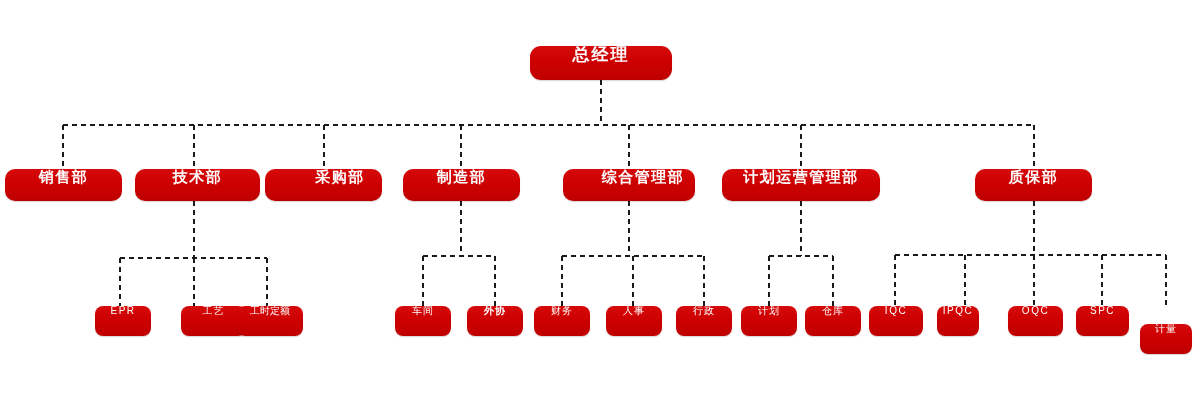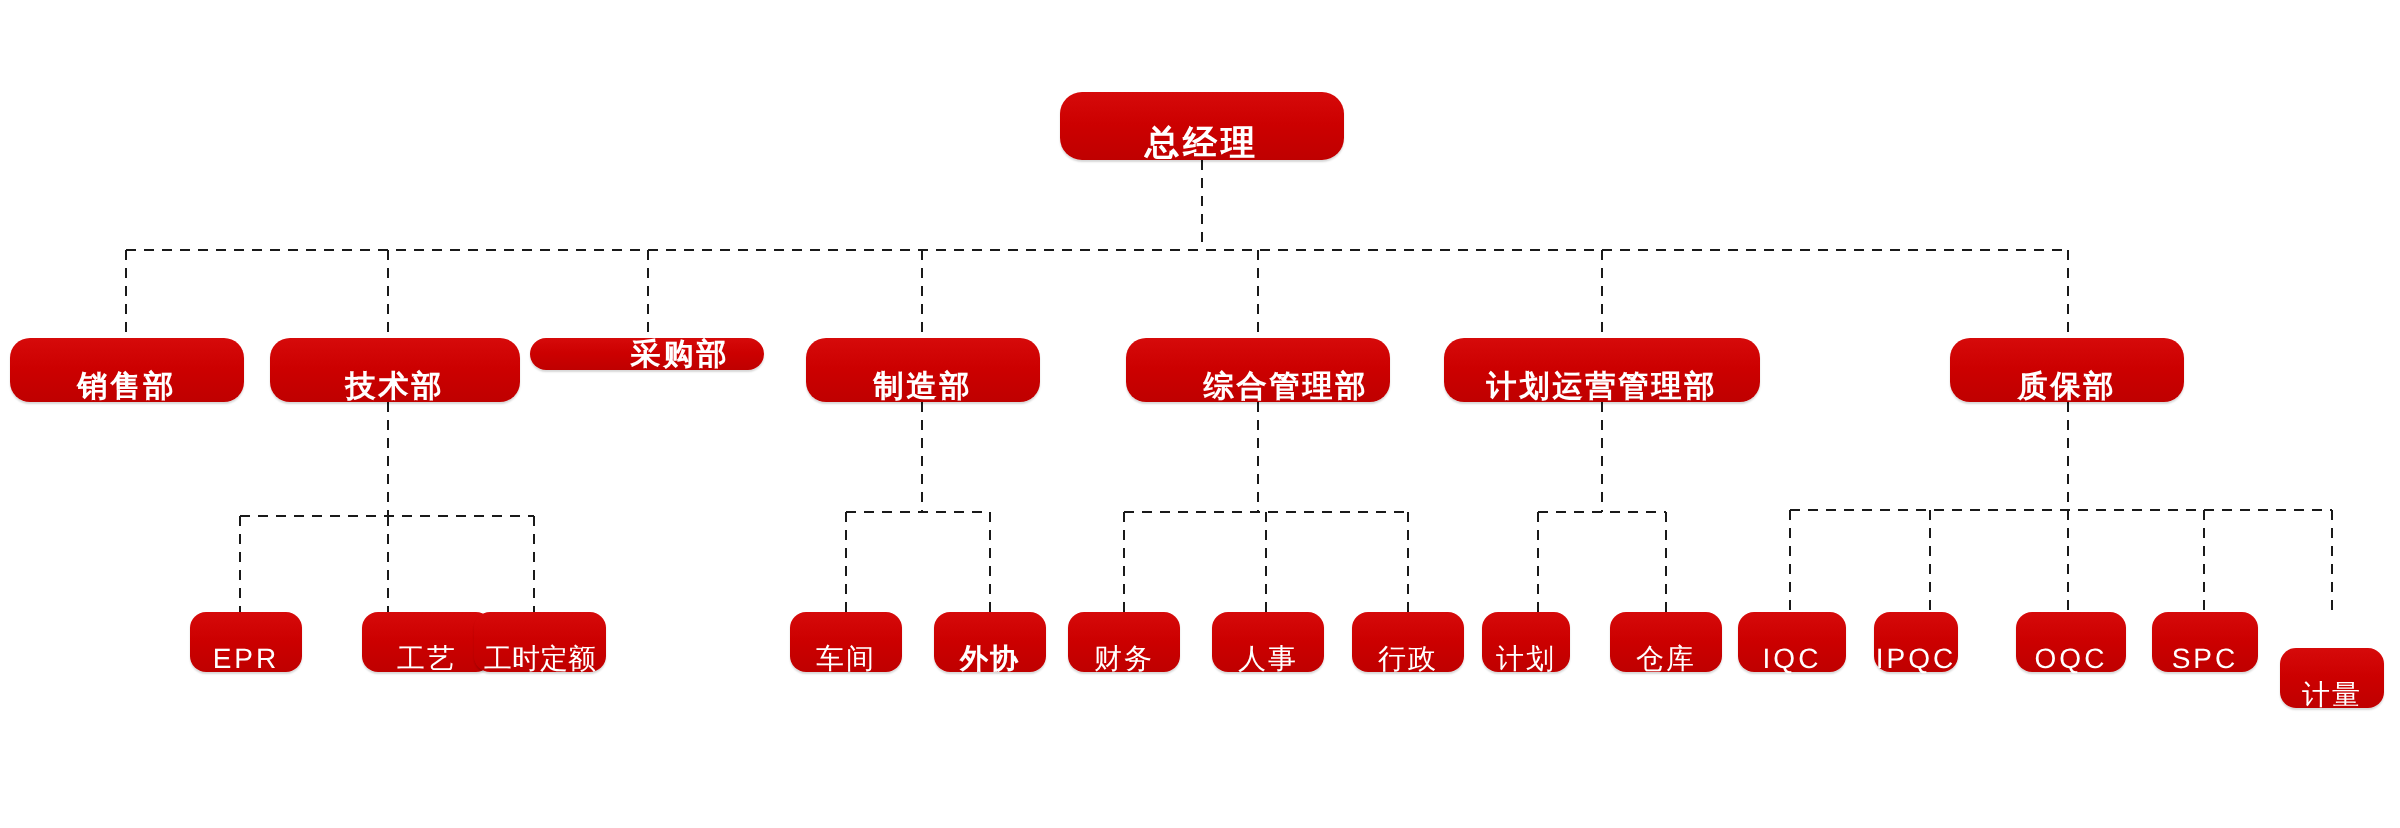--- a/index.html
+++ b/index.html
@@ -33,21 +33,21 @@
     stroke-width: 1.4;
     stroke-dasharray: 5 4;
     shape-rendering: crispEdges;
   }
   
   .node {
     position: absolute;
     z-index: 2;
     box-sizing: border-box;
     display: flex;
-    align-items: flex-end;
+    align-items: flex-start;
     justify-content: center;
     color: #ffffff;
     background: linear-gradient(180deg, #d60a0a 0%, #cc0000 48%, #bf0000 100%);
     border-radius: 9px;
     text-align: center;
     white-space: nowrap;
     letter-spacing: 1px;
     line-height: 1;
     box-shadow: 0 1px 1px rgba(0,0,0,0.16);
   }
@@ -58,21 +58,21 @@
     letter-spacing: 2px;
   }
   .node.level-1 {
     border-radius: 10px;
     font-size: 15px;
     font-weight: bold;
     letter-spacing: 1.5px;
   }
   .node.level-2 {
     border-radius: 8px;
-    font-size: 14px;
+    font-size: 10px;
     font-weight: normal;
     letter-spacing: 1px;
   }
   .node.level-2.latin {
     letter-spacing: 1.5px;
   }
   .node.tight {
     letter-spacing: 0px;
   }
 </style>
@@ -119,21 +119,21 @@
   <div id="node-layer">
       <div class="node level-0" style="left: 530px; top: 46px; width: 142px; height: 34px;">
         <span>总经理</span>
       </div>
       <div class="node level-1" style="left: 5px; top: 169px; width: 117px; height: 32px;">
         <span>销售部</span>
       </div>
       <div class="node level-1" style="left: 135px; top: 169px; width: 125px; height: 32px;">
         <span>技术部</span>
       </div>
-      <div class="node level-1" style="left: 265px; top: 169px; width: 117px; height: 16px; padding-left: 33px;">
+      <div class="node level-1" style="left: 265px; top: 169px; width: 117px; height: 32px; padding-left: 33px;">
         <span>采购部</span>
       </div>
       <div class="node level-1" style="left: 403px; top: 169px; width: 117px; height: 32px;">
         <span>制造部</span>
       </div>
       <div class="node level-1" style="left: 563px; top: 169px; width: 132px; height: 32px; padding-left: 28px;">
         <span>综合管理部</span>
       </div>
       <div class="node level-1" style="left: 722px; top: 169px; width: 158px; height: 32px;">
         <span>计划运营管理部</span>
@@ -158,21 +158,21 @@
       </div>
       <div class="node level-2" style="left: 534px; top: 306px; width: 56px; height: 30px;">
         <span>财务</span>
       </div>
       <div class="node level-2" style="left: 606px; top: 306px; width: 56px; height: 30px;">
         <span>人事</span>
       </div>
       <div class="node level-2" style="left: 676px; top: 306px; width: 56px; height: 30px;">
         <span>行政</span>
       </div>
-      <div class="node level-2" style="left: 741px; top: 306px; width: 44px; height: 30px;">
+      <div class="node level-2" style="left: 741px; top: 306px; width: 56px; height: 30px;">
         <span>计划</span>
       </div>
       <div class="node level-2" style="left: 805px; top: 306px; width: 56px; height: 30px;">
         <span>仓库</span>
       </div>
       <div class="node level-2 latin" style="left: 869px; top: 306px; width: 54px; height: 30px;">
         <span>IQC</span>
       </div>
       <div class="node level-2 latin" style="left: 937px; top: 306px; width: 42px; height: 30px;">
         <span>IPQC</span>

